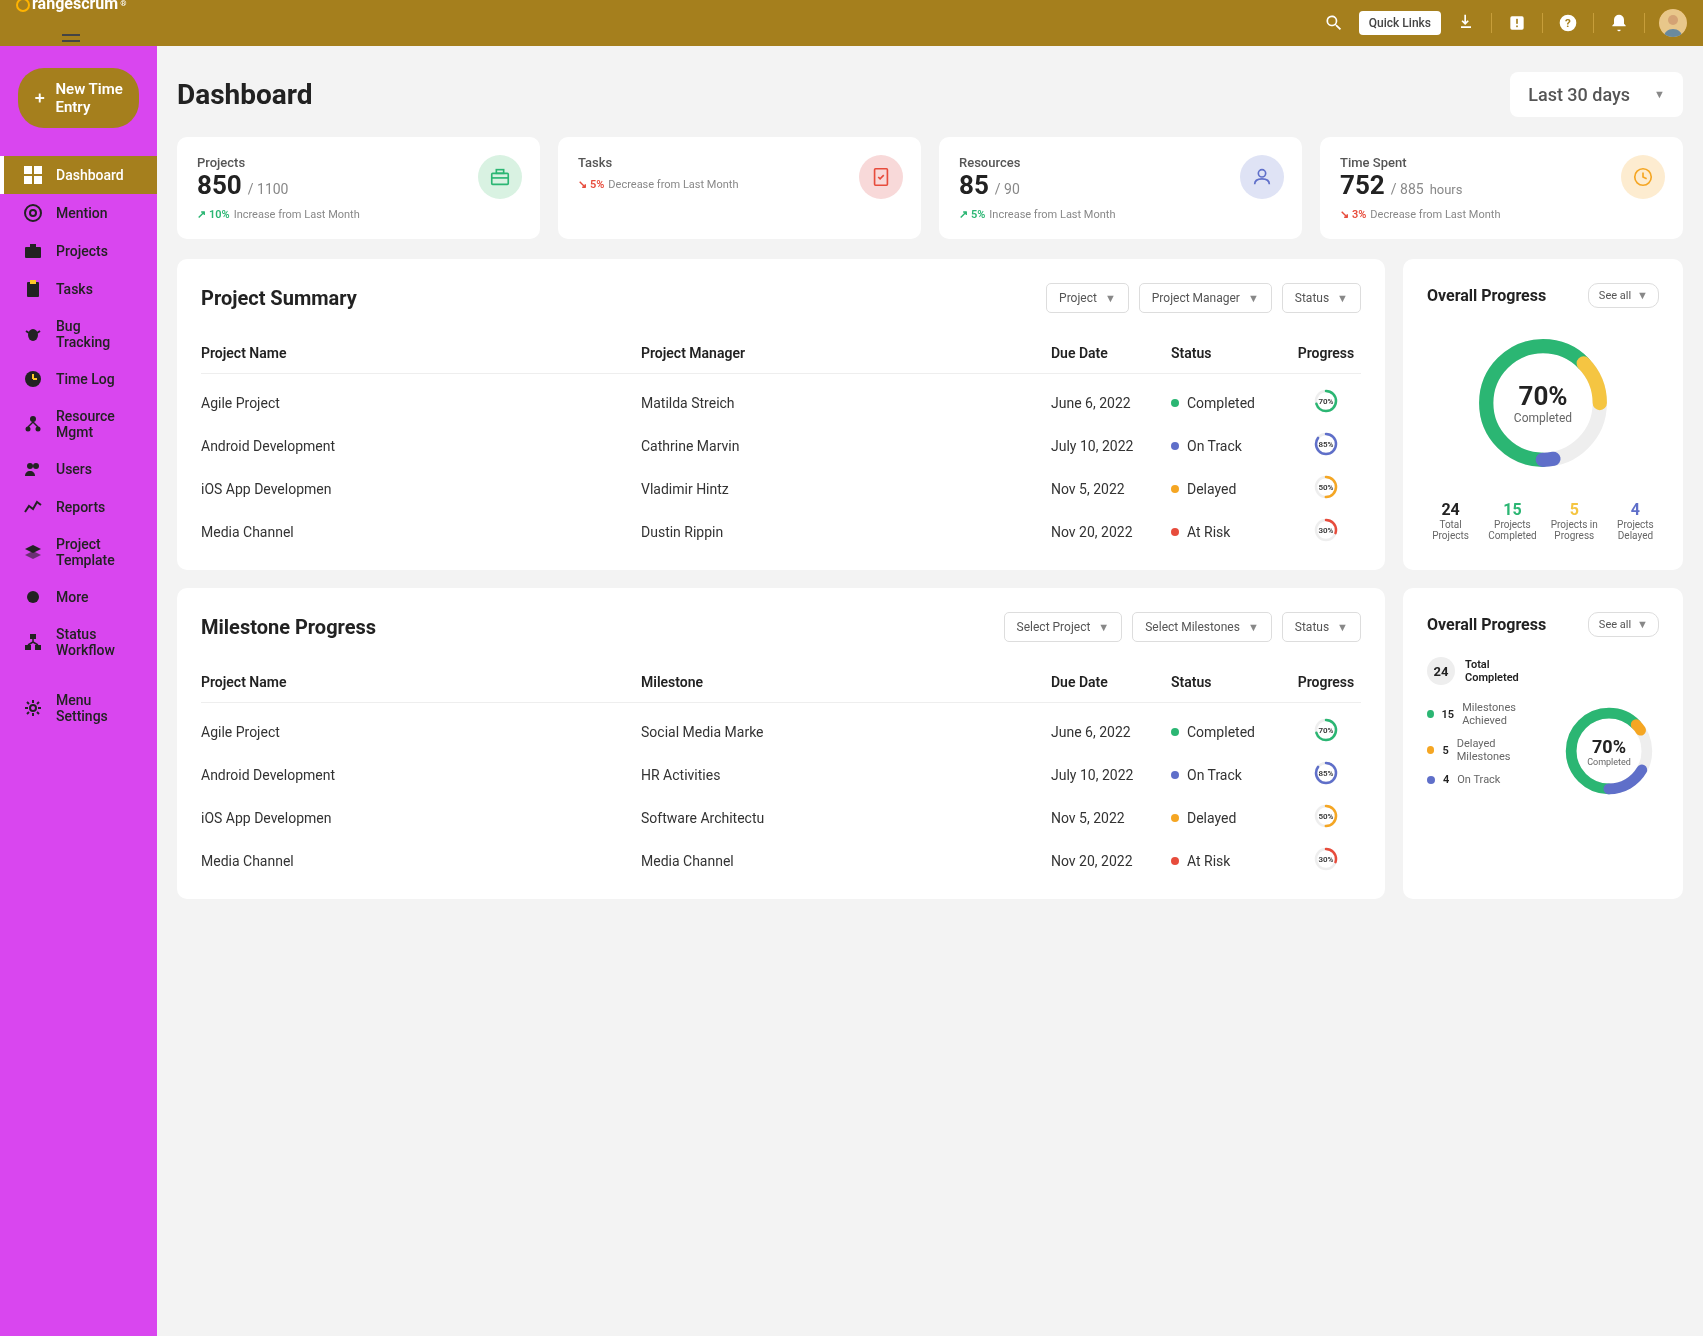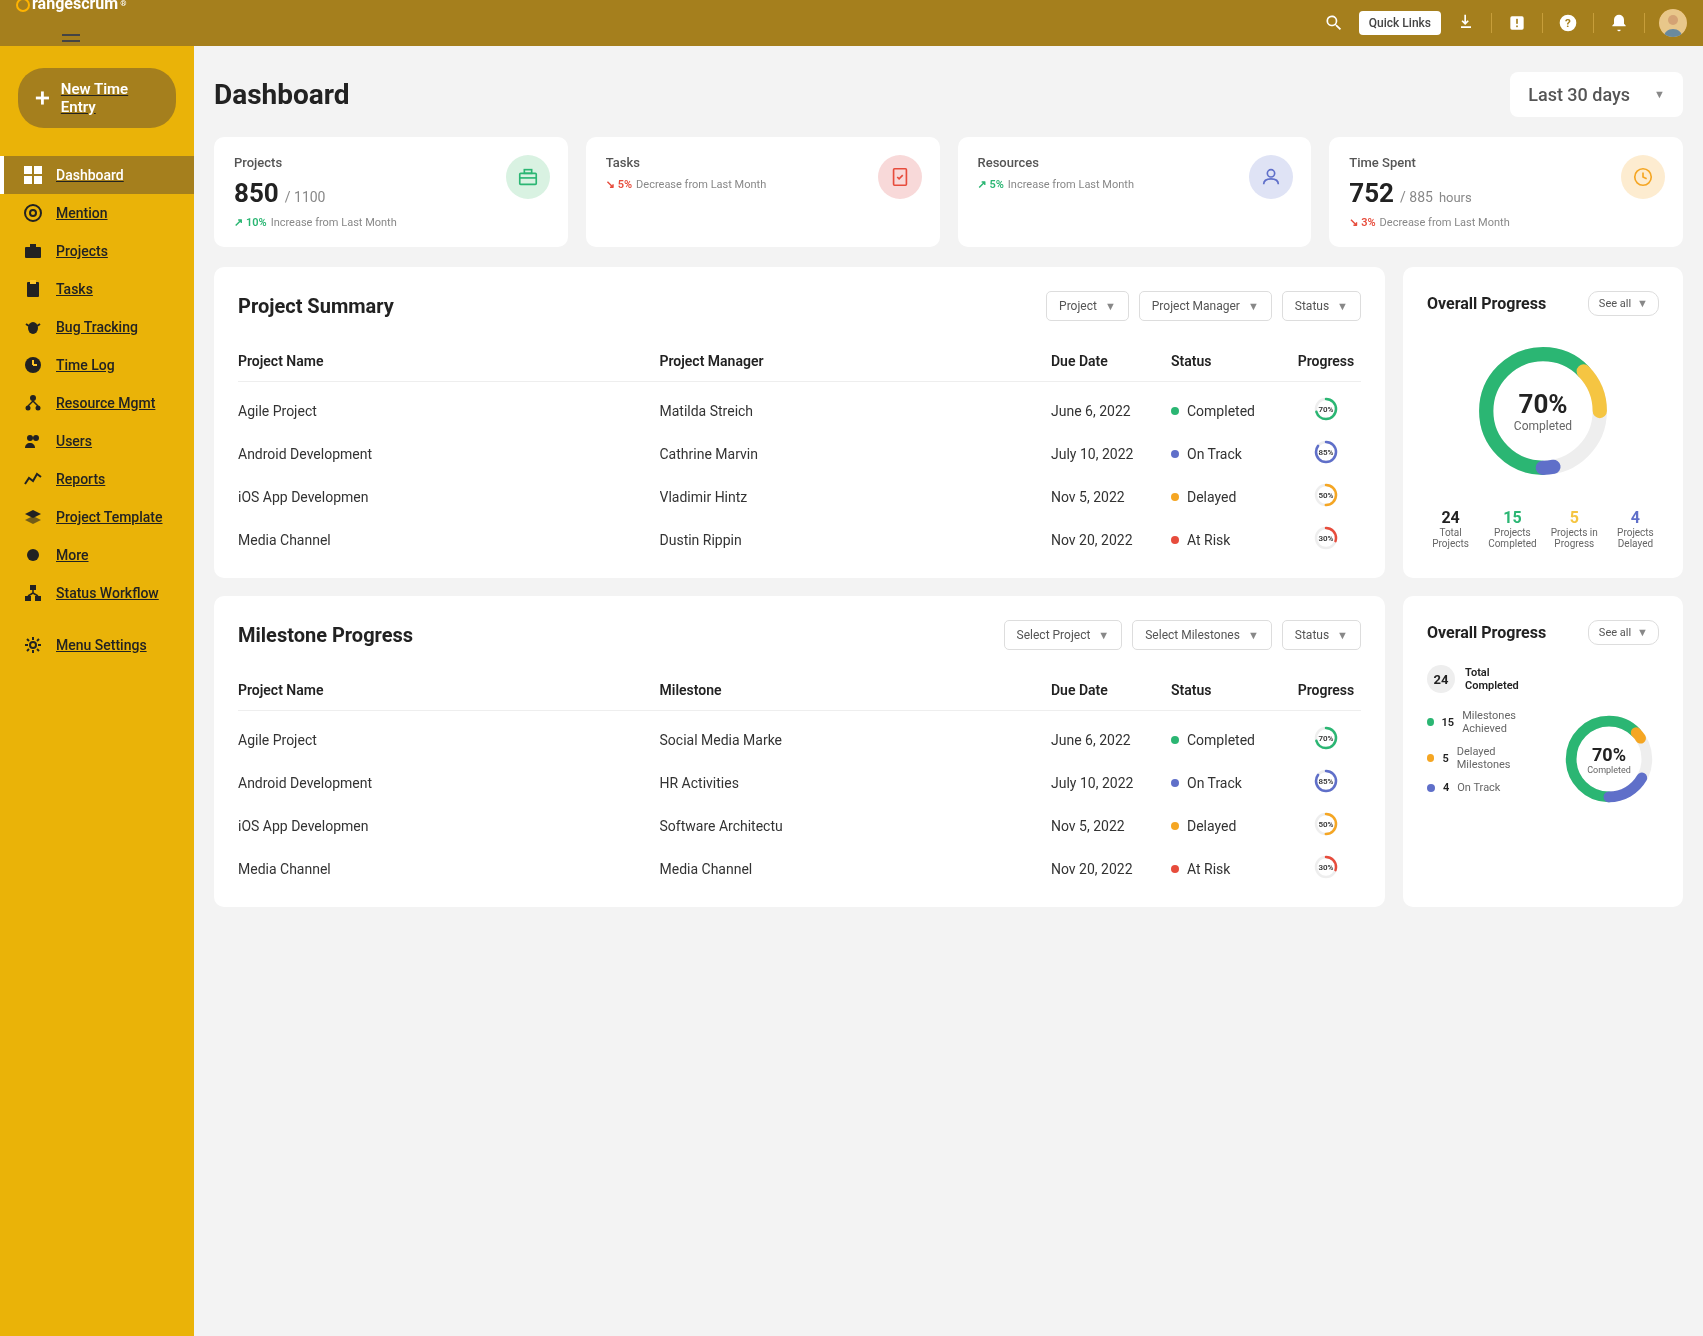--- a/index.html
+++ b/index.html
@@ -12,38 +12,38 @@
 .hamburger svg { fill: #444; }
 .topbar-right { display: flex; align-items: center; gap: 14px; }
 .top-icon { width: 22px; height: 22px; display:flex; align-items:center; justify-content:center; cursor:pointer; }
 .top-icon svg { fill: #fff; width:20px; height:20px; }
 .quicklinks { background:#fff; color:#444; border-radius:4px; padding:5px 10px; font-size:12px; font-weight:500; }
 .vdiv { width:1px; height:20px; background:#c79e3a; }
 .avatar { width:28px; height:28px; border-radius:50%; background:#d4a34a; overflow:hidden; }
 .avatar svg { width:28px; height:28px; }
 
 .layout { display:flex; }
-.sidebar { width:194px; background:#eab308; min-height: calc(100vh - 46px); padding-top:22px; flex-shrink:0;text-decoration:underline; }
+.sidebar { width:157px; background:#d946ef; min-height: calc(100vh - 46px); padding-top:22px; flex-shrink:0; }
 .newtime { margin: 0 18px 28px; background:#a57f1d; color:#fff; padding:12px 16px; border-radius:26px; display:flex; align-items:center; gap:10px; font-weight:600; font-size:15px; cursor:pointer; }
 .nav-item { display:flex; align-items:center; gap:14px; padding:10px 24px; font-size:14px; font-weight:500; color:#222; cursor:pointer; }
 .nav-item.active { background:#a57f1d; color:#fff; border-left:4px solid #fff; padding-left:20px; }
 .nav-item .nicon { width:18px; height:18px; display:flex; align-items:center; justify-content:center; }
 .nav-item .nicon svg { width:18px; height:18px; fill:#222; }
 .nav-item.active .nicon svg { fill:#fff; }
 
 .main { flex:1; padding: 26px 20px; }
 .header-row { display:flex; justify-content:space-between; align-items:center; margin-bottom:20px; }
 .page-title { font-size:28px; font-weight:700; }
 .range-select { background:#fff; padding:12px 18px; border-radius:8px; display:flex; align-items:center; gap:24px; font-size:18px; color:#555; cursor:pointer; font-weight:500; }
 .caret { font-size:11px; color:#888; }
 
 .stats-row { display:flex; gap:18px; margin-bottom:20px; }
 .stat-card { flex:1; background:#fff; border-radius:10px; padding:18px 20px; position:relative; }
 .stat-label { font-size:13px; color:#555; font-weight:500; }
-.stat-value-row { display:flex; align-items:baseline; gap:6px; margin-top:8px; }
+.stat-value-row { display:flex; align-items:baseline; gap:6px; }
 .stat-value { font-size:26px; font-weight:700; }
 .stat-total { font-size:14px; color:#888; }
 .stat-unit { font-size:13px; color:#888; }
 .stat-change { display:flex; align-items:center; gap:4px; margin-top:8px; font-size:11px; color:#888; }
 .stat-change .pct { color:#2bb673; font-weight:600; }
 .stat-change .pct.down { color:#e74c3c; }
 .stat-icon { position:absolute; top:18px; right:18px; width:44px; height:44px; border-radius:50%; display:flex; align-items:center; justify-content:center; }
 .stat-icon svg { width:22px; height:22px; }
 
 .two-col { display:flex; gap:18px; margin-bottom:18px; }
@@ -321,20 +321,24 @@
           </div>
     <div class="stat-icon" style="background:#f8d9d9">
             <svg viewBox="0 0 24 24">
               <rect x="5" y="3" width="14" height="18" rx="1" fill="none" stroke="#e74c3c" stroke-width="1.8"></rect>
               <polyline points="9,12 11,14 15,10" fill="none" stroke="#e74c3c" stroke-width="1.8"></polyline>
             </svg>
           </div>
   </div>
   <div class="stat-card">
     <div class="stat-label">Resources</div>
+    <div class="stat-value-row">
+            <span class="stat-value">85</span>
+            <span class="stat-total">/ 90</span> 
+          </div>
     <div class="stat-change">
             <span class="pct">↗ 5%</span>
             <span>Increase from Last Month</span>
           </div>
     <div class="stat-icon" style="background:#dfe3f5">
             <svg viewBox="0 0 24 24">
               <circle cx="12" cy="8" r="4" fill="none" stroke="#5f6fc9" stroke-width="1.8"></circle>
               <path d="M4 20c0-4 3.5-6 8-6s8 2 8 6" fill="none" stroke="#5f6fc9" stroke-width="1.8"></path>
             </svg>
           </div>

